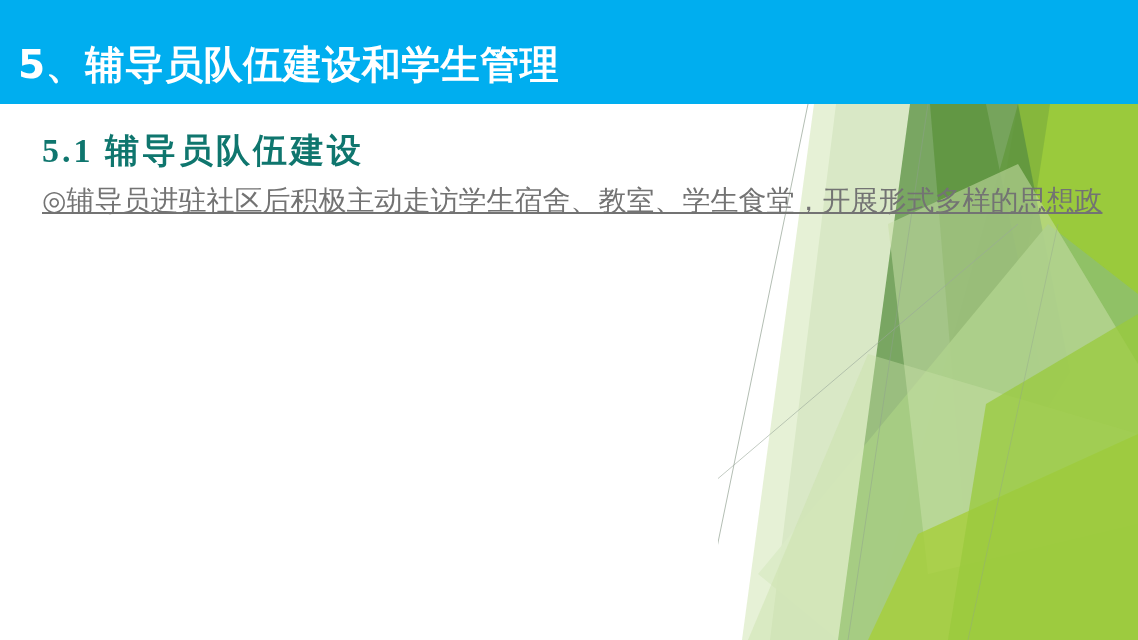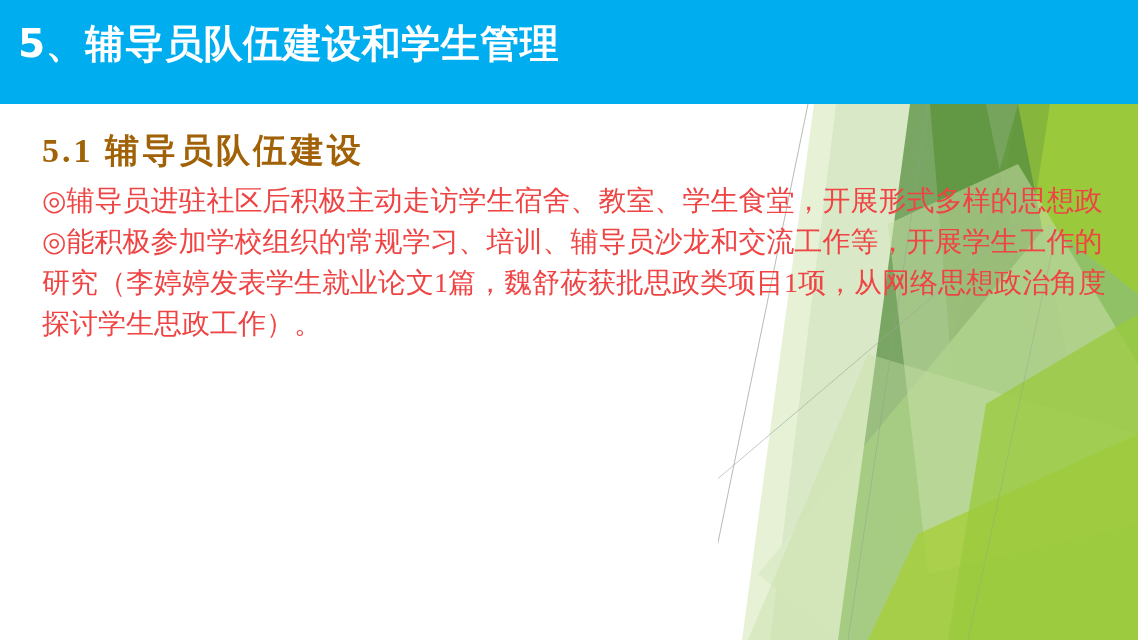--- a/index.html
+++ b/index.html
@@ -33,21 +33,21 @@
     left: 0;
     top: 0;
     width: 1138px;
     height: 104px;
     background: #00AEEF;
     z-index: 5;
   }
   #title-text {
     position: absolute;
     left: 18px;
-    top: 21px;
+    top: 42px;
     color: #ffffff;
     font-family: "DejaVu Sans", "Liberation Sans", sans-serif;
     font-weight: bold;
     font-size: 39px;
     line-height: 46px;
     letter-spacing: 0.5px;
     white-space: nowrap;
   }
 
   
@@ -56,31 +56,32 @@
     left: 42px;
     top: 128px;
     width: 1048px;
     z-index: 3;
   }
   #section-heading {
     font-family: "Liberation Serif", "DejaVu Serif", serif;
     font-weight: bold;
     font-size: 34px;
     line-height: 46px;
-    color: #a16207;
+    color: #0f766e;
     letter-spacing: 3px;
     margin: 0 0 6px 0;
     white-space: nowrap;
   }
   .body-line {
     font-family: "Liberation Serif", "DejaVu Serif", serif;
     font-size: 28px;
     line-height: 41px;
-    color: #ef4444;
+    color: #737373;
     white-space: nowrap;
+    text-decoration: underline;
   }
   .body-para {
     margin: 0;
   }
 </style>
 </head>
 <body>
 
 <div id="slide">
 
@@ -113,20 +114,15 @@
   </div>
 
   <div id="content">
     <div id="section-heading">5.1 辅导员队伍建设</div>
 
     <div class="body-para">
       <div class="body-line">◎辅导员进驻社区后积极主动走访学生宿舍、教室、学生食堂，开展形式多样的思想政</div>
     </div>
 
 
-    <div class="body-para">
-      <div class="body-line">◎能积极参加学校组织的常规学习、培训、辅导员沙龙和交流工作等，开展学生工作的</div>
-      <div class="body-line">研究（李婷婷发表学生就业论文1篇，魏舒莜获批思政类项目1项，从网络思想政治角度</div>
-      <div class="body-line">探讨学生思政工作）。</div>
-    </div>
   </div>
 
 </div>
 
 </body></html>

